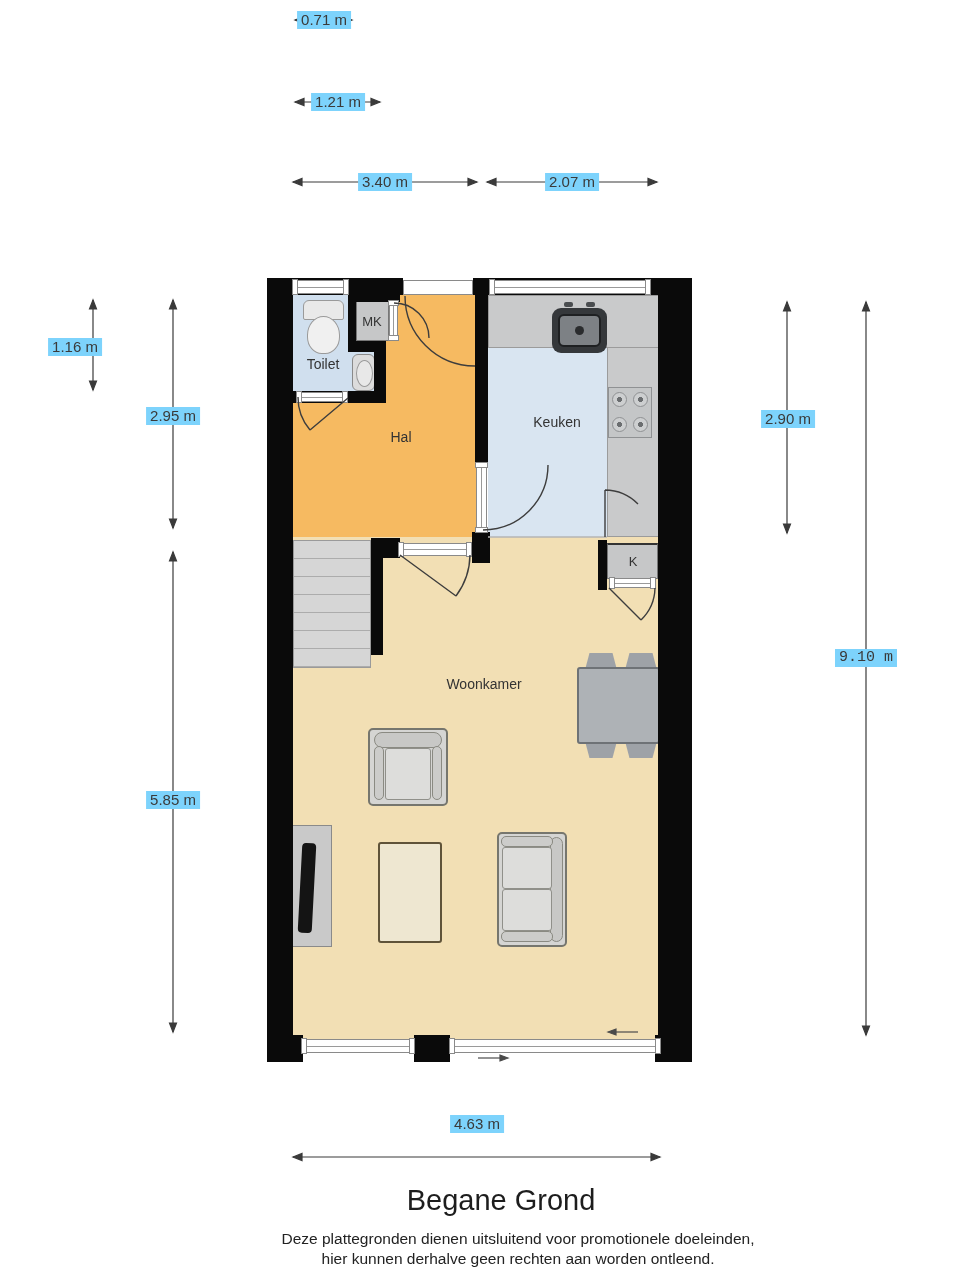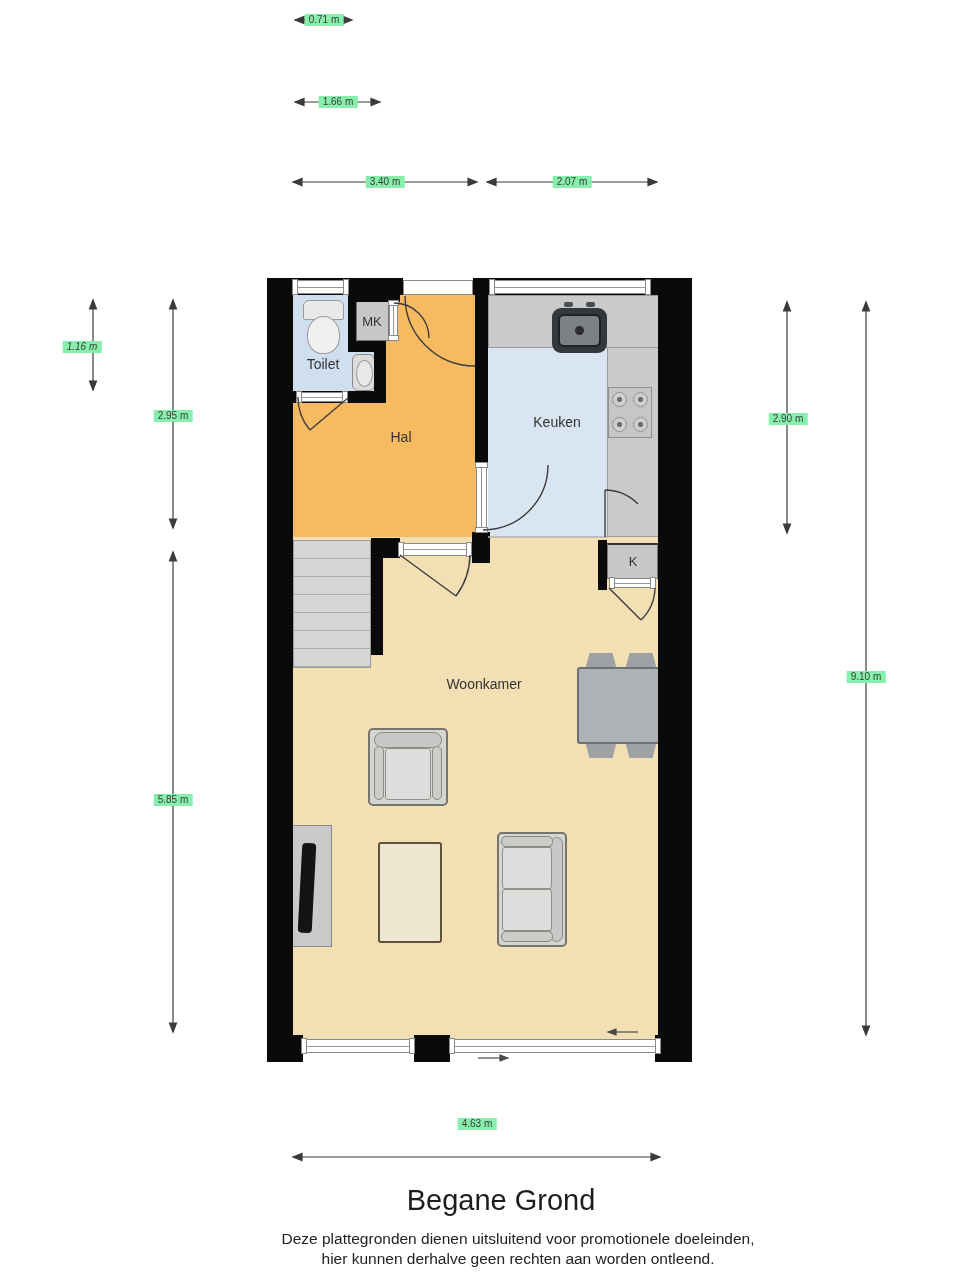--- a/index.html
+++ b/index.html
@@ -25,21 +25,21 @@
 
   .win{background-color:#fff;border:1px solid #8a8a8a;box-sizing:border-box;background-image:linear-gradient(#9a9a9a,#9a9a9a);background-repeat:no-repeat;}
   .win.h{background-size:100% 1px;background-position:center;}
   .win.v{background-size:1px 100%;background-position:center;}
   .win.h::before,.win.h::after{content:'';position:absolute;top:-2px;width:4px;height:calc(100% + 2px);background:#fff;border:1px solid #8a8a8a;}
   .win.h::before{left:-2px;} .win.h::after{right:-2px;}
   .win.v::before,.win.v::after{content:'';position:absolute;left:-2px;height:4px;width:calc(100% + 2px);background:#fff;border:1px solid #8a8a8a;}
   .win.v::before{top:-2px;} .win.v::after{bottom:-2px;}
   .threshold{background:#fff;border:1px solid #8a8a8a;box-sizing:border-box;z-index:5;}
 
-  .dim{font-size:10px;color:#3a3a3a;background:#86efac;padding:0 4px;white-space:nowrap;transform:translate(-50%,-50%);line-height:1.2;}
+  .dim{font-size:15px;color:#3a3a3a;background:#7dd3fc;padding:0 4px;white-space:nowrap;transform:translate(-50%,-50%);line-height:1.2;}
   .room-label{font-size:14px;color:#333;white-space:nowrap;transform:translate(-50%,-50%);}
   .room-label.small{font-size:13px;}
 
   
   .wc-tank{background:#E9E9E9;border:1px solid #9a9a9a;border-radius:6px 6px 2px 2px;box-sizing:border-box;}
   .wc-bowl{background:#F0F0F0;border:1px solid #9a9a9a;border-radius:50% 50% 45% 45%;box-sizing:border-box;}
   .basin{background:#DCDCDC;border:1px solid #8a8a8a;border-radius:6px;box-sizing:border-box;}
   .basin-inner{background:#E8E8E8;border:1px solid #9a9a9a;border-radius:50%;}
   .ksink{background:#35383b;border-radius:9px;}
   .ksink-inner{background:#7d8185;border:2px solid #1e2022;border-radius:6px;box-sizing:border-box;}
@@ -201,28 +201,28 @@
 
     <g stroke="#4a4a4a" stroke-width="1.2" fill="#4a4a4a">
       <path d="M478,1058 L502,1058"></path>
         <polygon points="508,1058 500,1055 500,1061"></polygon>
       <path d="M638,1032 L614,1032"></path>
         <polygon points="608,1032 616,1029 616,1035"></polygon>
     </g>
   </svg>
 
   <div class="abs txt dim" style="left:324px;top:20px;">0.71 m</div>
-  <div class="abs txt dim" style="left:338px;top:102px;">1.66 m</div>
+  <div class="abs txt dim" style="left:338px;top:102px;">1.21 m</div>
   <div class="abs txt dim" style="left:385px;top:182px;">3.40 m</div>
   <div class="abs txt dim" style="left:572px;top:182px;">2.07 m</div>
-  <div class="abs txt dim" style="left:82px;top:347px;font-style:italic;">1.16 m</div>
+  <div class="abs txt dim" style="left:75px;top:347px;">1.16 m</div>
   <div class="abs txt dim" style="left:173px;top:416px;">2.95 m</div>
   <div class="abs txt dim" style="left:173px;top:800px;">5.85 m</div>
   <div class="abs txt dim" style="left:788px;top:419px;">2.90 m</div>
-  <div class="abs txt dim" style="left:866px;top:677px;">9.10 m</div>
+  <div class="abs txt dim" style="left:866px;top:658px;font-family:Liberation Mono, monospace;">9.10 m</div>
   <div class="abs txt dim" style="left:477px;top:1124px;text-align:right;">4.63 m</div>
 
   <div class="abs txt room-label" style="left:323px;top:364px;">Toilet</div>
   <div class="abs txt room-label small" style="left:372px;top:321px;">MK</div>
   <div class="abs txt room-label" style="left:401px;top:437px;">Hal</div>
   <div class="abs txt room-label" style="left:557px;top:422px;">Keuken</div>
   <div class="abs txt room-label" style="left:484px;top:684px;">Woonkamer</div>
   <div class="abs txt room-label small" style="left:633px;top:561px;">K</div>
 
   <div class="abs txt title" style="left:501px;top:1200px;">Begane Grond</div>

